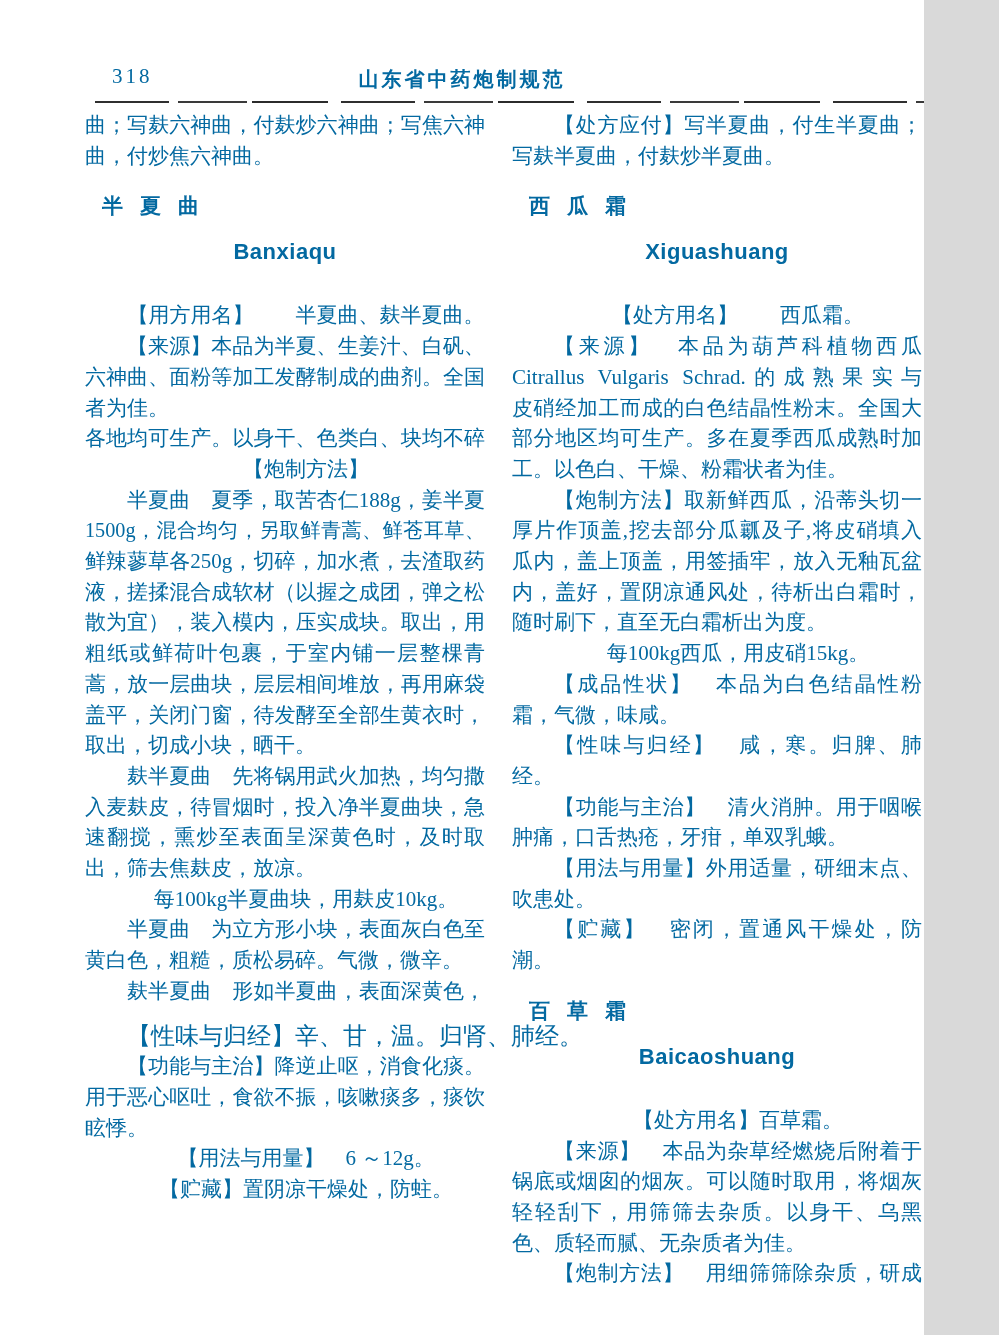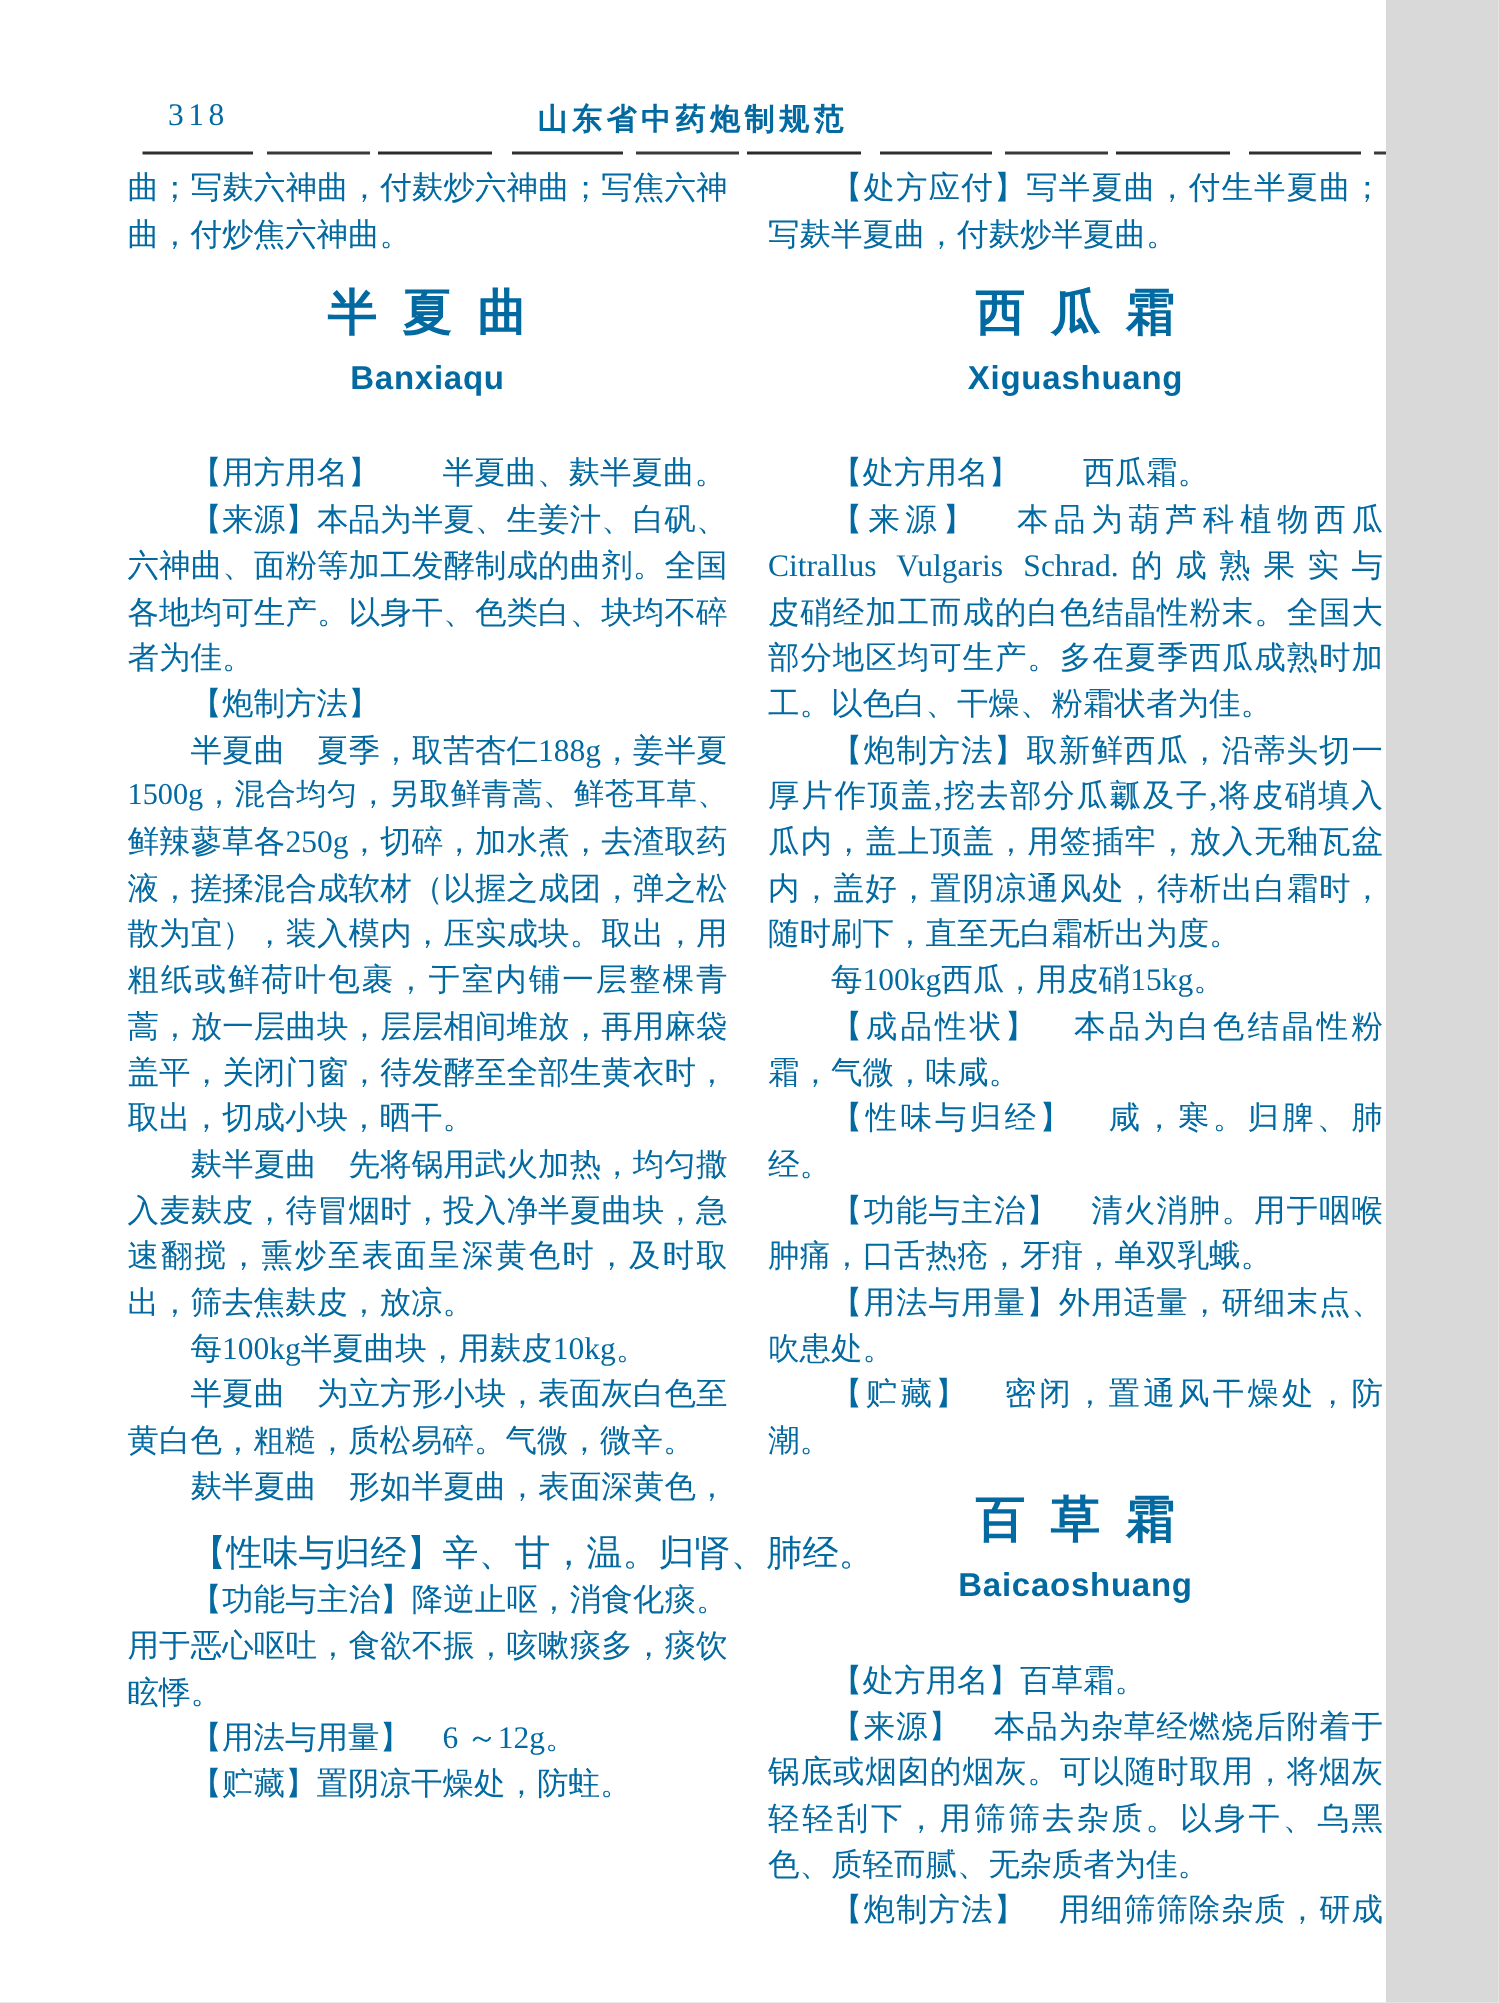--- a/index.html
+++ b/index.html
@@ -30,30 +30,30 @@
   }
   .col{position:absolute;top:110px;}
   .col-left{left:85px;width:400px;}
   .col-right{left:512px;width:410px;}
   .para{margin:0;}
   .line{
     font-size:21px;line-height:30.7px;
     white-space:nowrap;
     text-align:left;
   }
-  .line.ind{padding-left:42px;}
+  .line.ind{padding-left:42px;text-align:center;}
   .line.j{
     text-align:justify;
     text-align-last:justify;
   }
   .sec-title{
     margin-top:20px;
-    font-family:Liberation Sans, sans-serif;
-    font-weight:bold;font-size:33px;line-height:34px;
-    text-align:center;letter-spacing:17px;padding-left:17px;
+    font-family:Liberation Mono, monospace;
+    font-weight:bold;font-size:21px;line-height:34px;
+    letter-spacing:17px;padding-left:17px;
   }
   .sec-pinyin{
     margin-top:13px;margin-bottom:34px;
     font-family:"Liberation Sans","DejaVu Sans",sans-serif;
     font-weight:bold;font-size:22px;line-height:28px;
     text-align:center;letter-spacing:0.5px;
   }
 </style>
 </head>
 <body>
@@ -69,22 +69,22 @@
         <div class="line">曲，付炒焦六神曲。</div>
       </div>
       <div class="sec-title">半夏曲</div>
       <div class="sec-pinyin">Banxiaqu</div>
       <div class="para">
         <div class="line ind">【用方用名】　　半夏曲、麸半夏曲。</div>
       </div>
       <div class="para">
         <div class="line ind j">【来源】本品为半夏、生姜汁、白矾、</div>
         <div class="line j">六神曲、面粉等加工发酵制成的曲剂。全国</div>
+        <div class="line">者为佳。</div>
         <div class="line j">各地均可生产。以身干、色类白、块均不碎</div>
-        <div class="line">者为佳。</div>
       </div>
       <div class="para">
         <div class="line ind">【炮制方法】</div>
       </div>
       <div class="para">
         <div class="line ind j">半夏曲　夏季，取苦杏仁188g，姜半夏</div>
         <div class="line j" style="font-size: 20.2px;">1500g，混合均匀，另取鲜青蒿、鲜苍耳草、</div>
         <div class="line j">鲜辣蓼草各250g，切碎，加水煮，去渣取药</div>
         <div class="line j">液，搓揉混合成软材（以握之成团，弹之松</div>
         <div class="line j">散为宜），装入模内，压实成块。取出，用</div>

